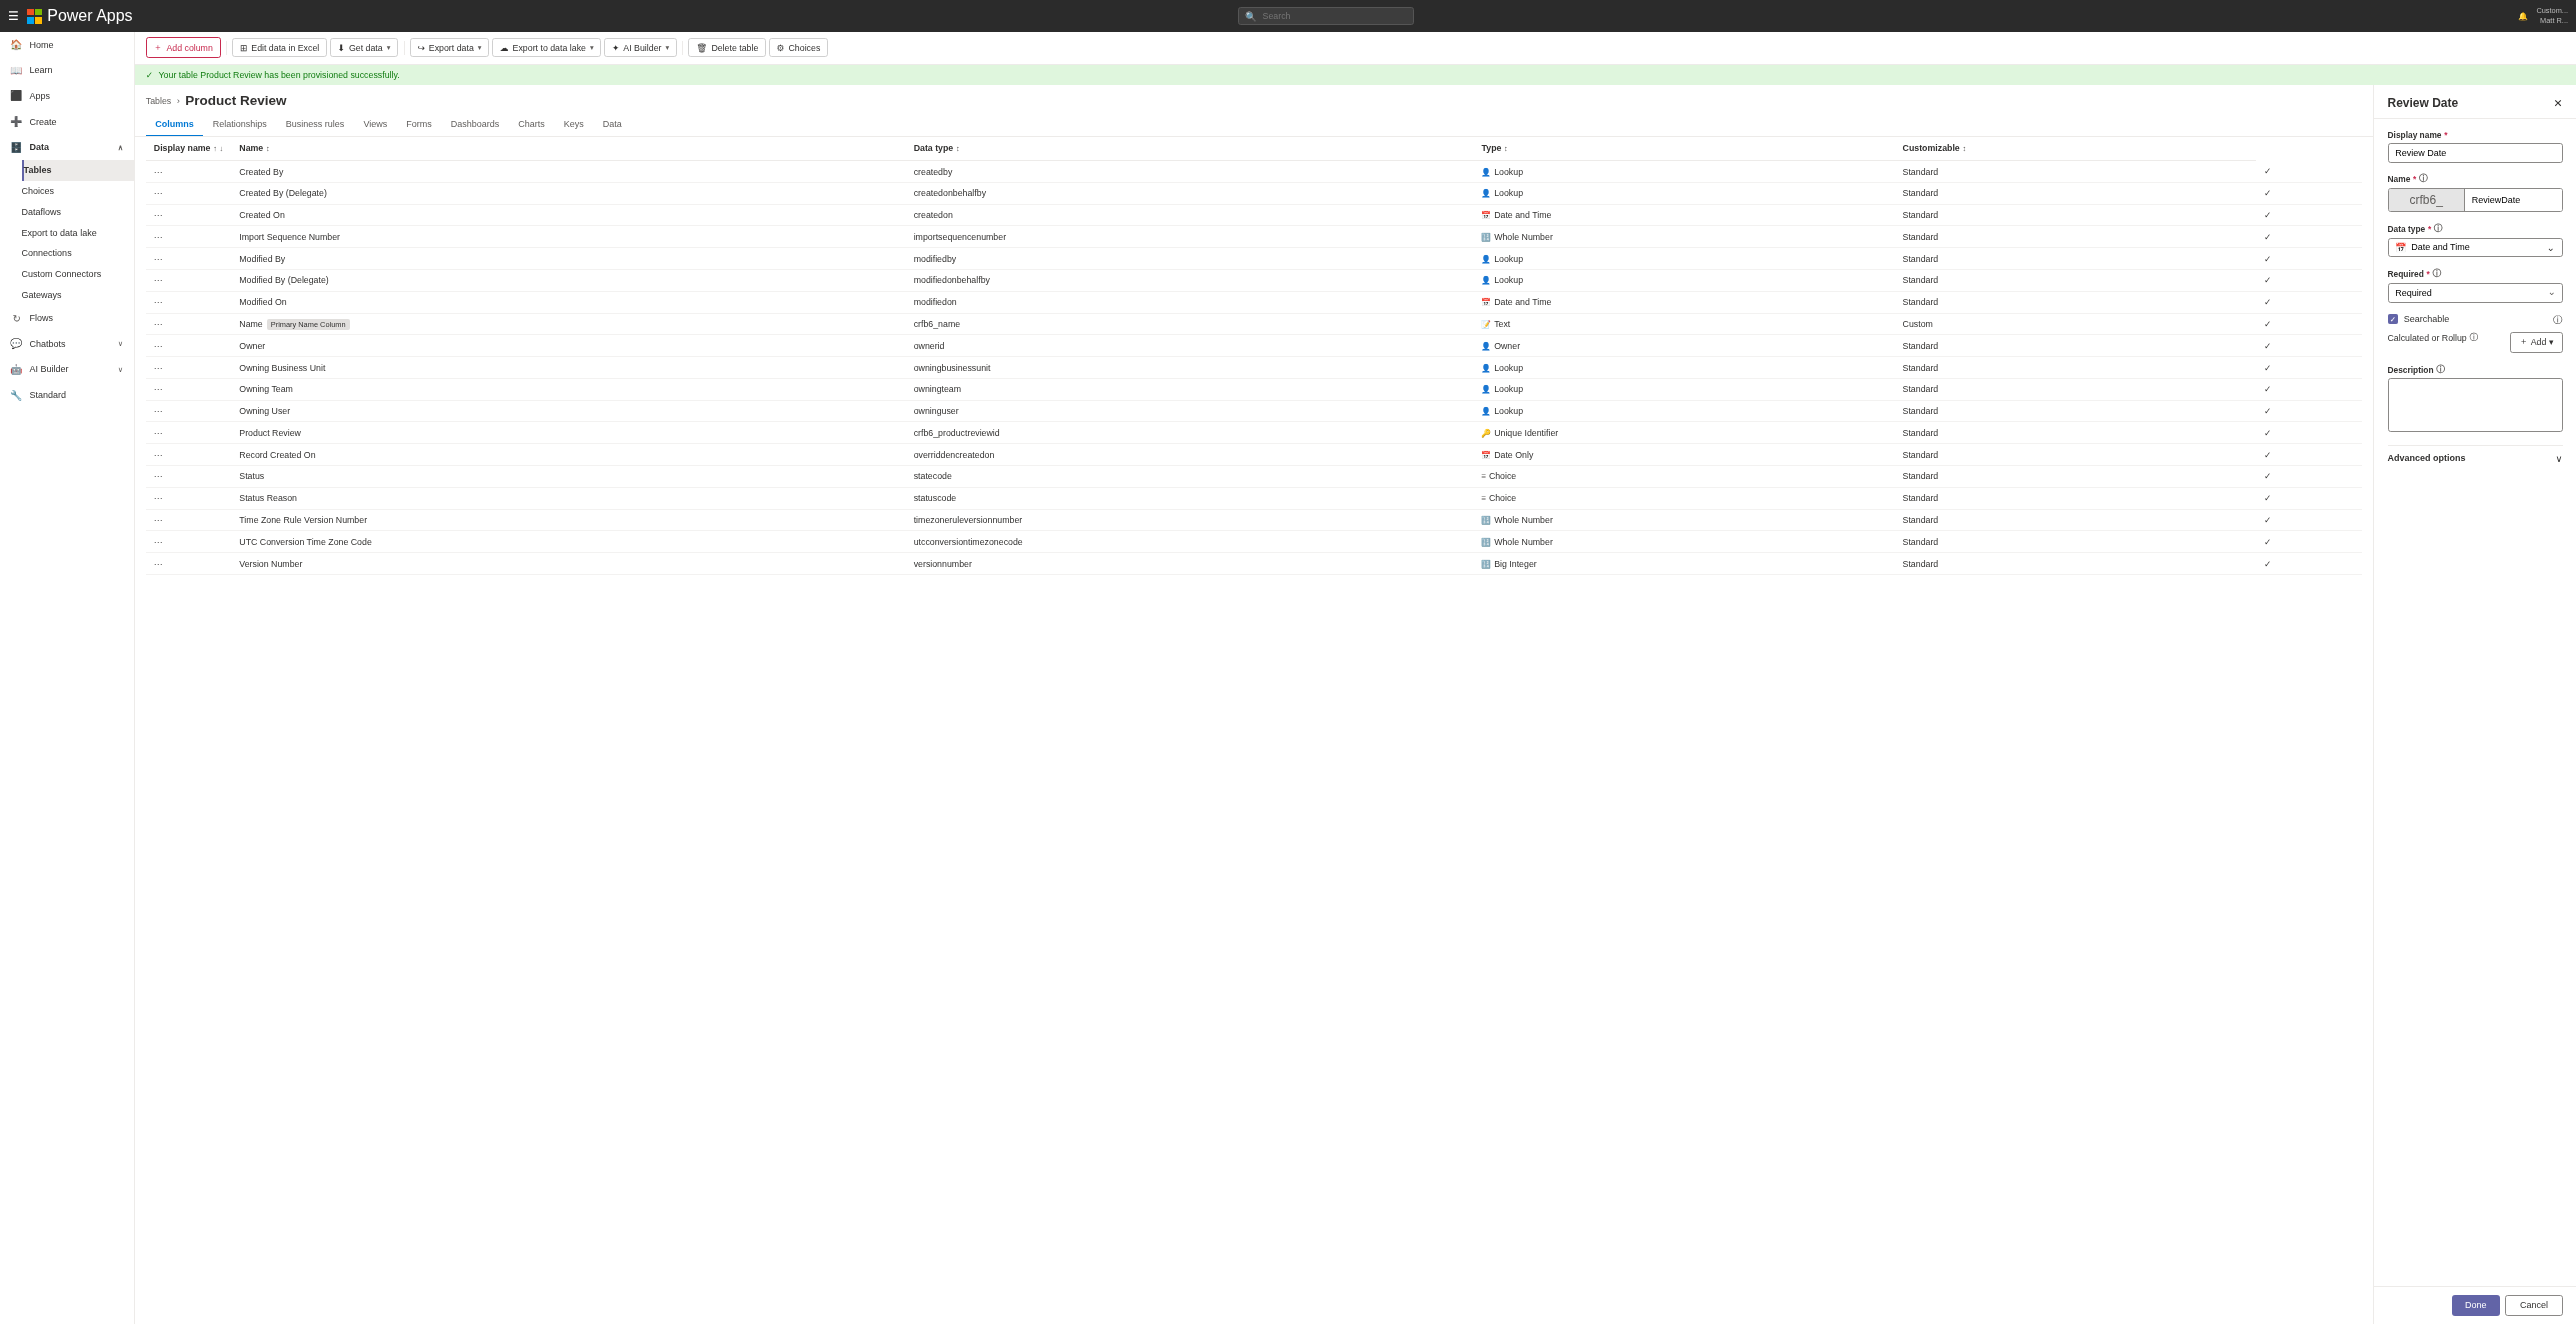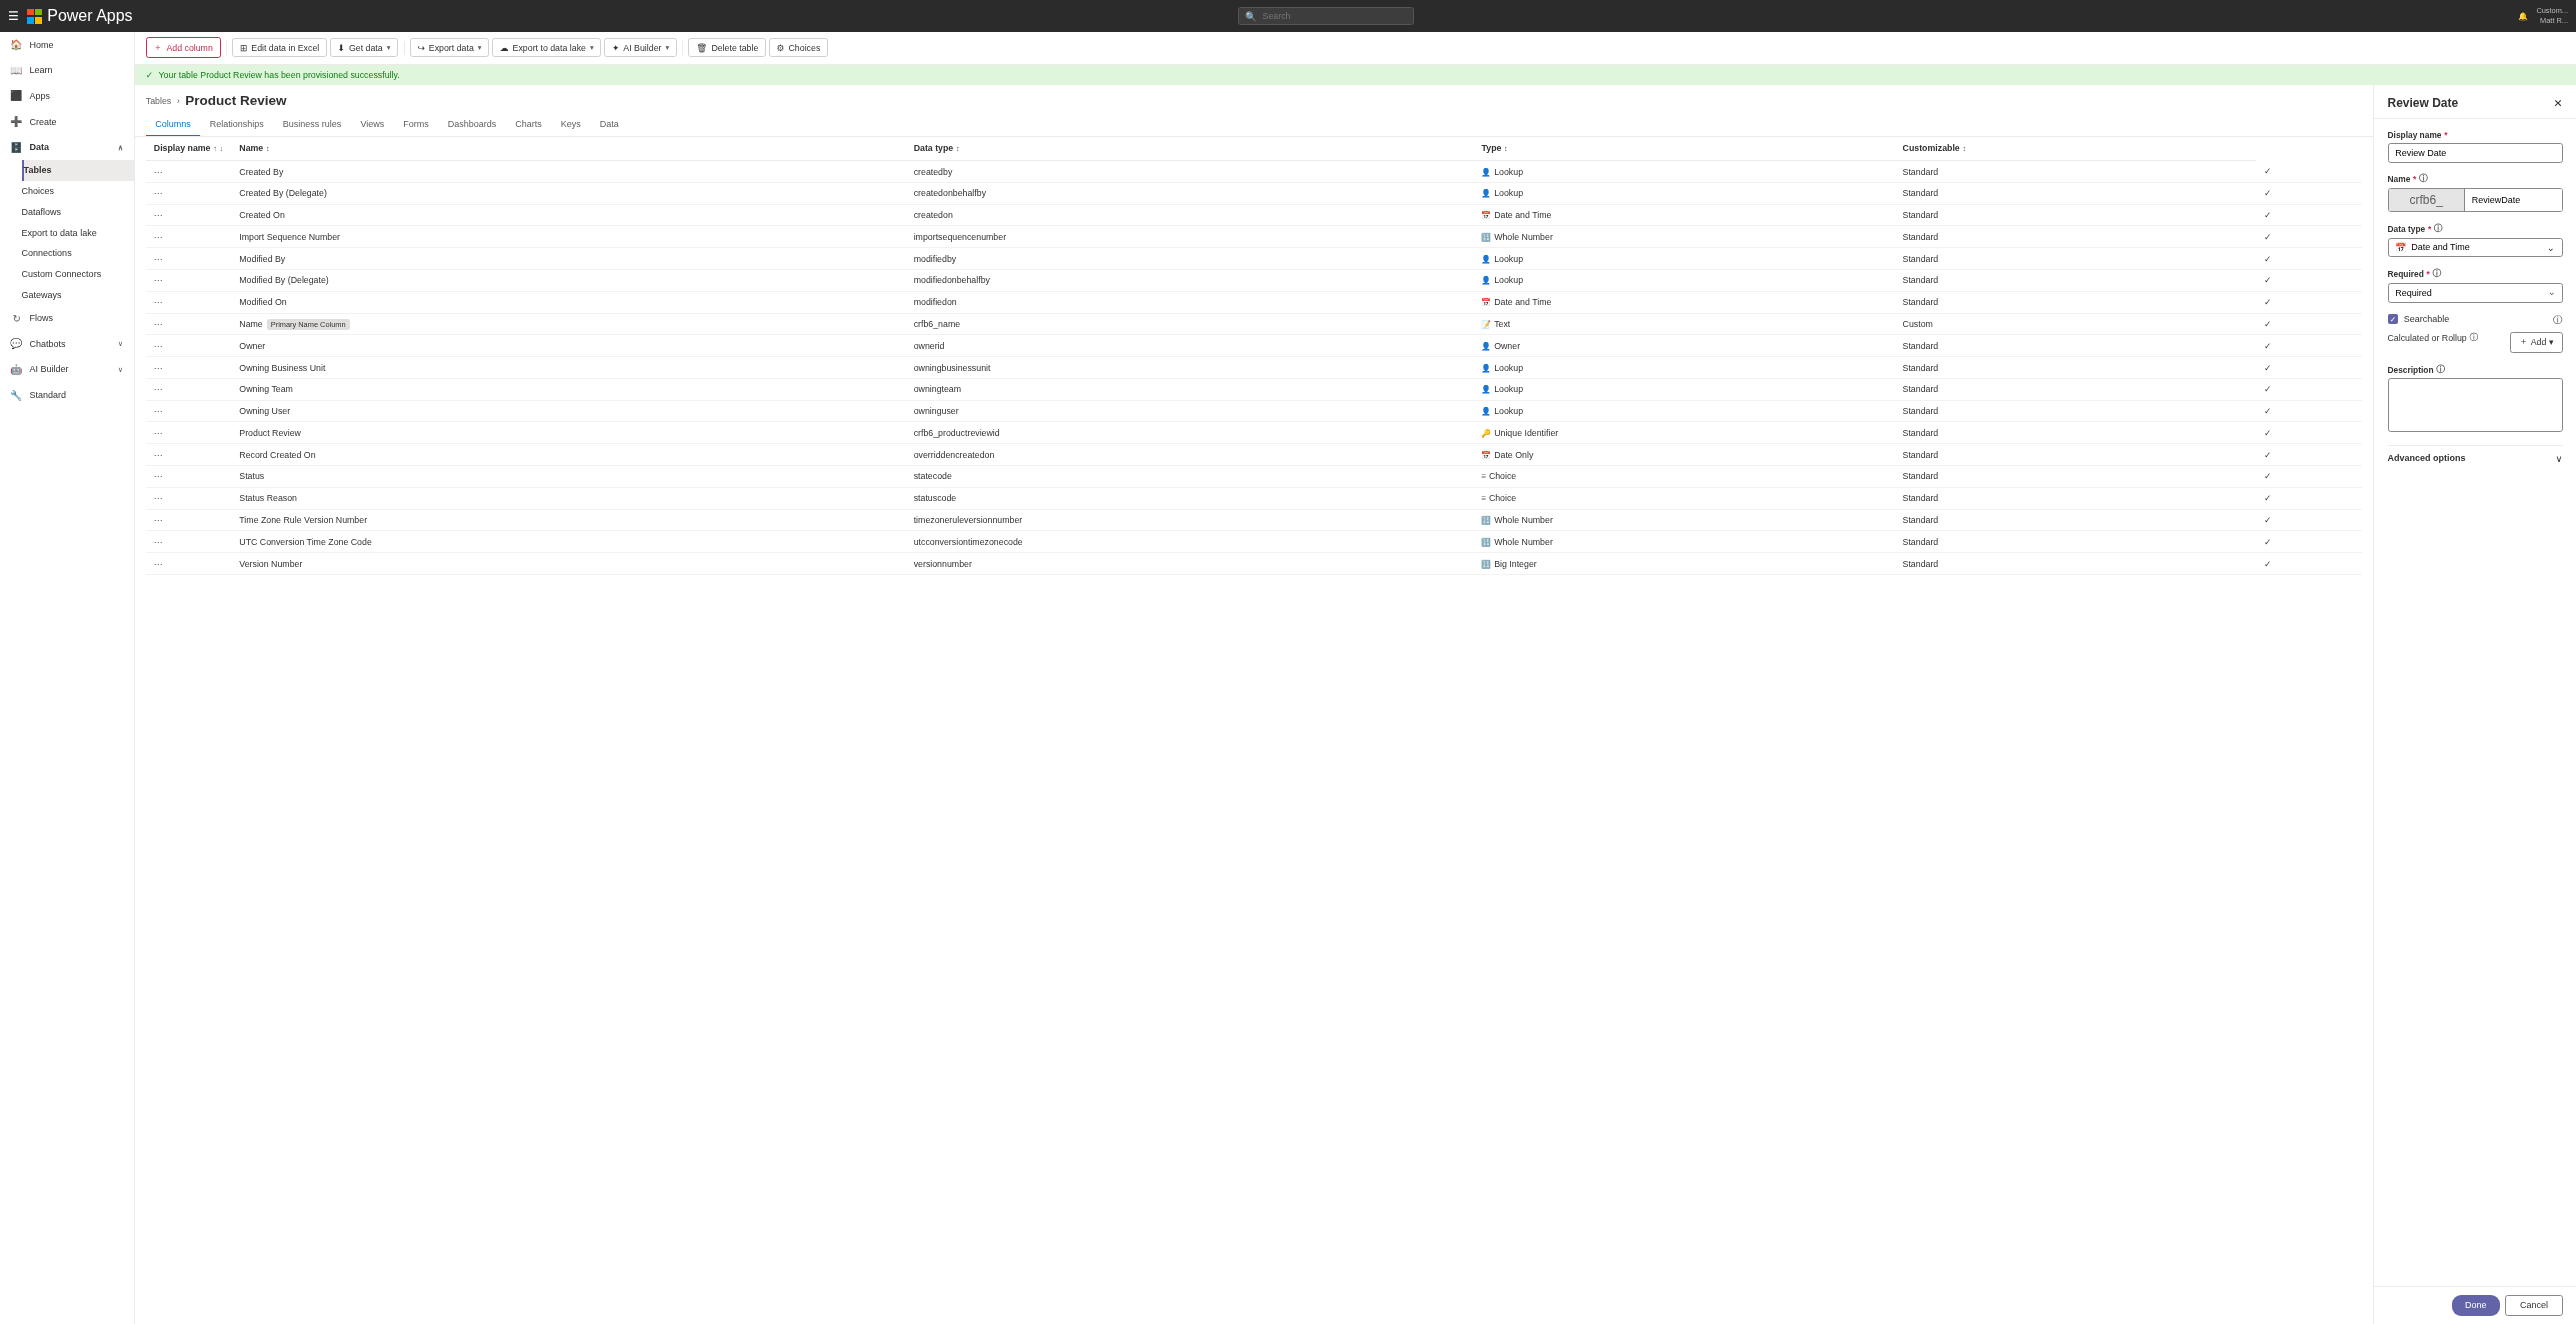--- a/index.html
+++ b/index.html
@@ -140,21 +140,21 @@
       gap: 0;
       flex-shrink: 0;
     }
     .tab {
       padding: 5.4px 9.5px;
       font-size: 9px;
       cursor: pointer;
       color: #605e5c;
       border-bottom: 1.4px solid transparent;
     }
-    .tab.active { color: #0078d4; border-bottom-color: #0078d4; font-weight: 400; }
+    .tab.active { color: #0078d4; border-bottom-color: #0078d4; font-weight: 700; }
 
     
     .table-area { flex: 1; overflow: auto; padding: 0 10.8px; }
     .data-table { width: 100%; border-collapse: collapse; }
     .data-table th {
       text-align: left;
       padding: 6.8px 8px;
       font-size: 8.8px;
       font-weight: 600;
       color: #323130;
@@ -284,21 +284,21 @@
     .advanced-label { font-size: 9px; font-weight: 600; color: #323130; }
 
     
     .panel-footer {
       padding: 8px 13.5px;
       border-top: 0.7px solid #edebe9;
       display: flex;
       gap: 5.4px;
       justify-content: flex-end;
     }
-    .btn-done { background: #6264a7; color: #fff; border: none; padding: 4.7px 13.5px; border-radius: 9px; font-size: 9px; cursor: pointer; font-family: inherit; }
+    .btn-done { background: #6264a7; color: #fff; border: none; padding: 4.7px 13.5px; border-radius: 3px; font-size: 9px; cursor: pointer; font-family: inherit; }
     .btn-cancel { background: #fff; color: #323130; border: 0.7px solid #8a8886; padding: 4.7px 13.5px; border-radius: 2.7px; font-size: 9px; cursor: pointer; font-family: inherit; }
 
     .content-with-panel { display: flex; flex: 1; overflow: hidden; }
     .main-content { flex: 1; display: flex; flex-direction: column; overflow: hidden; }
   </style>
 </head>
 <body>
 
 <div class="topnav">
   <span class="topnav-hamburger">☰</span>

